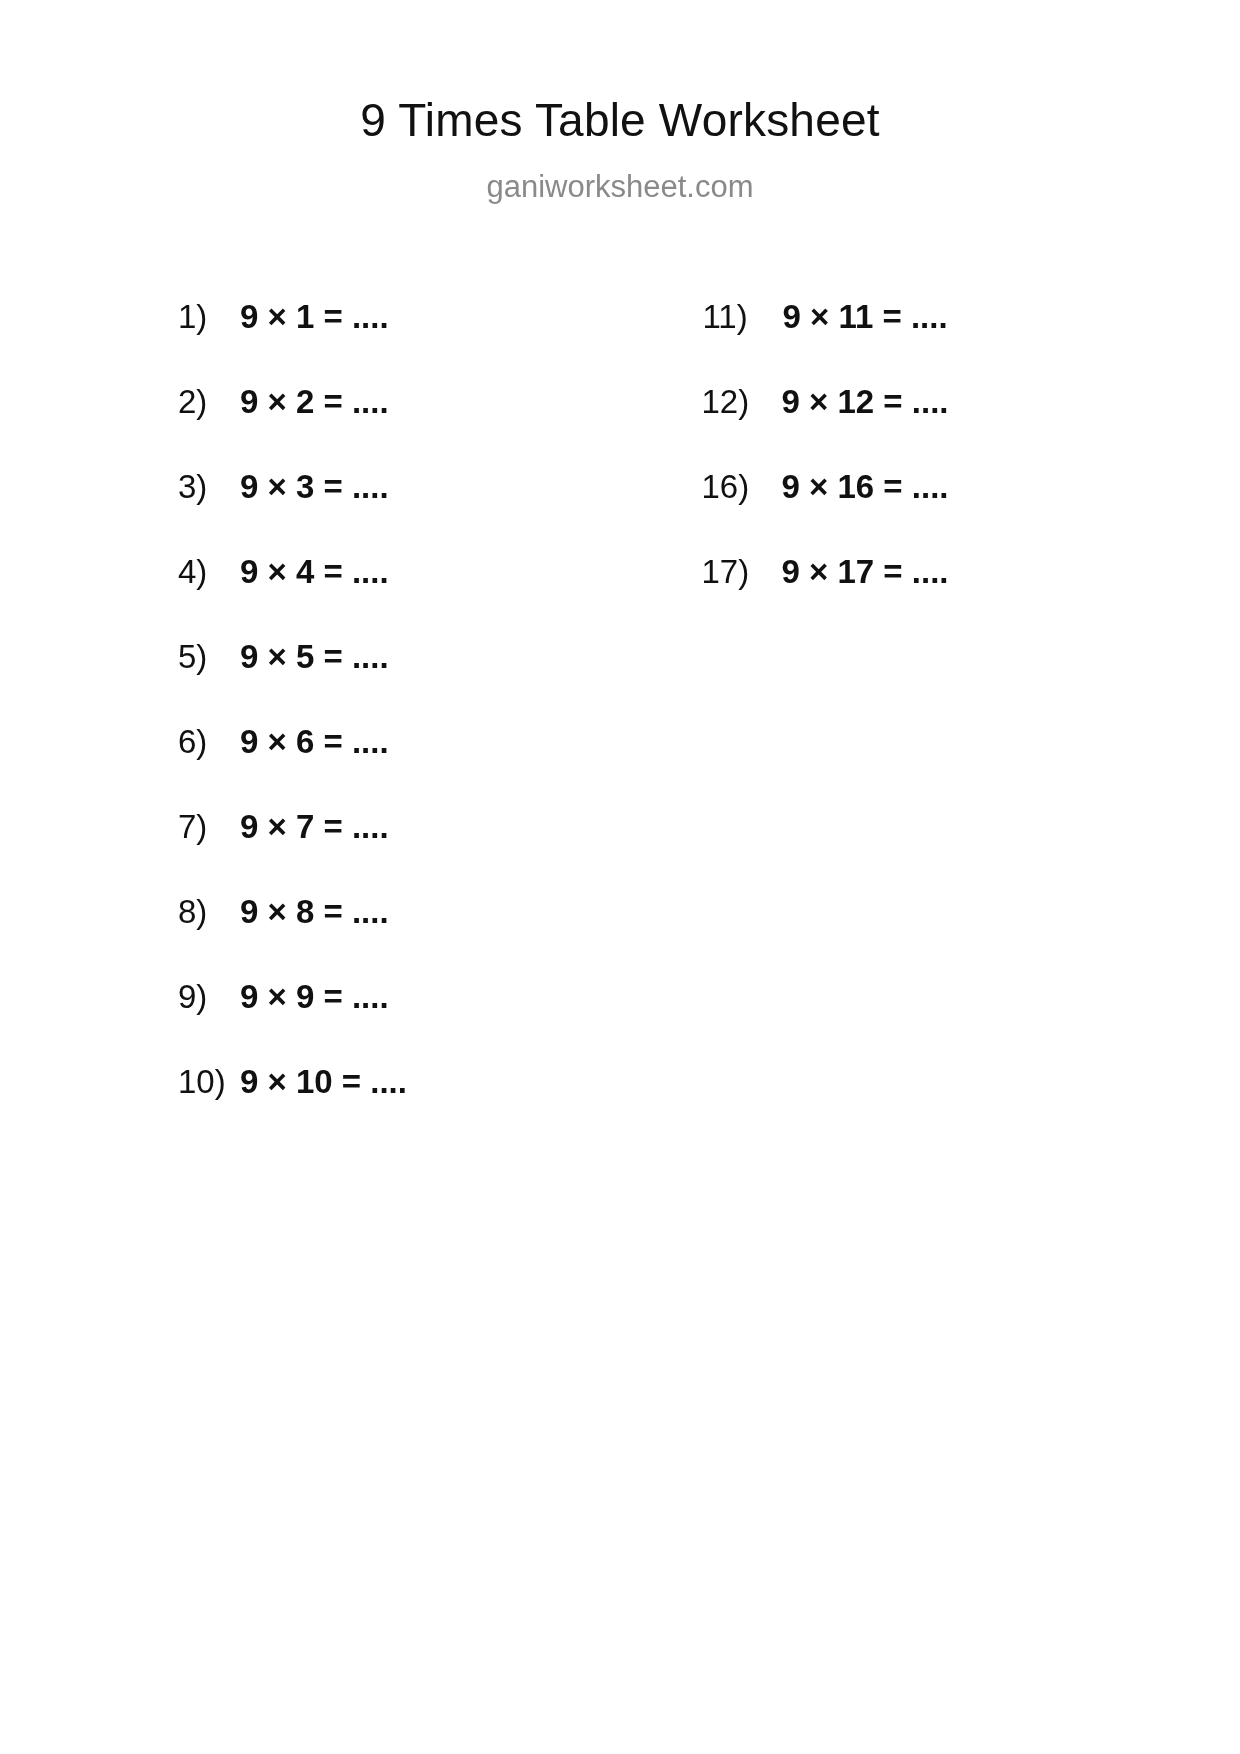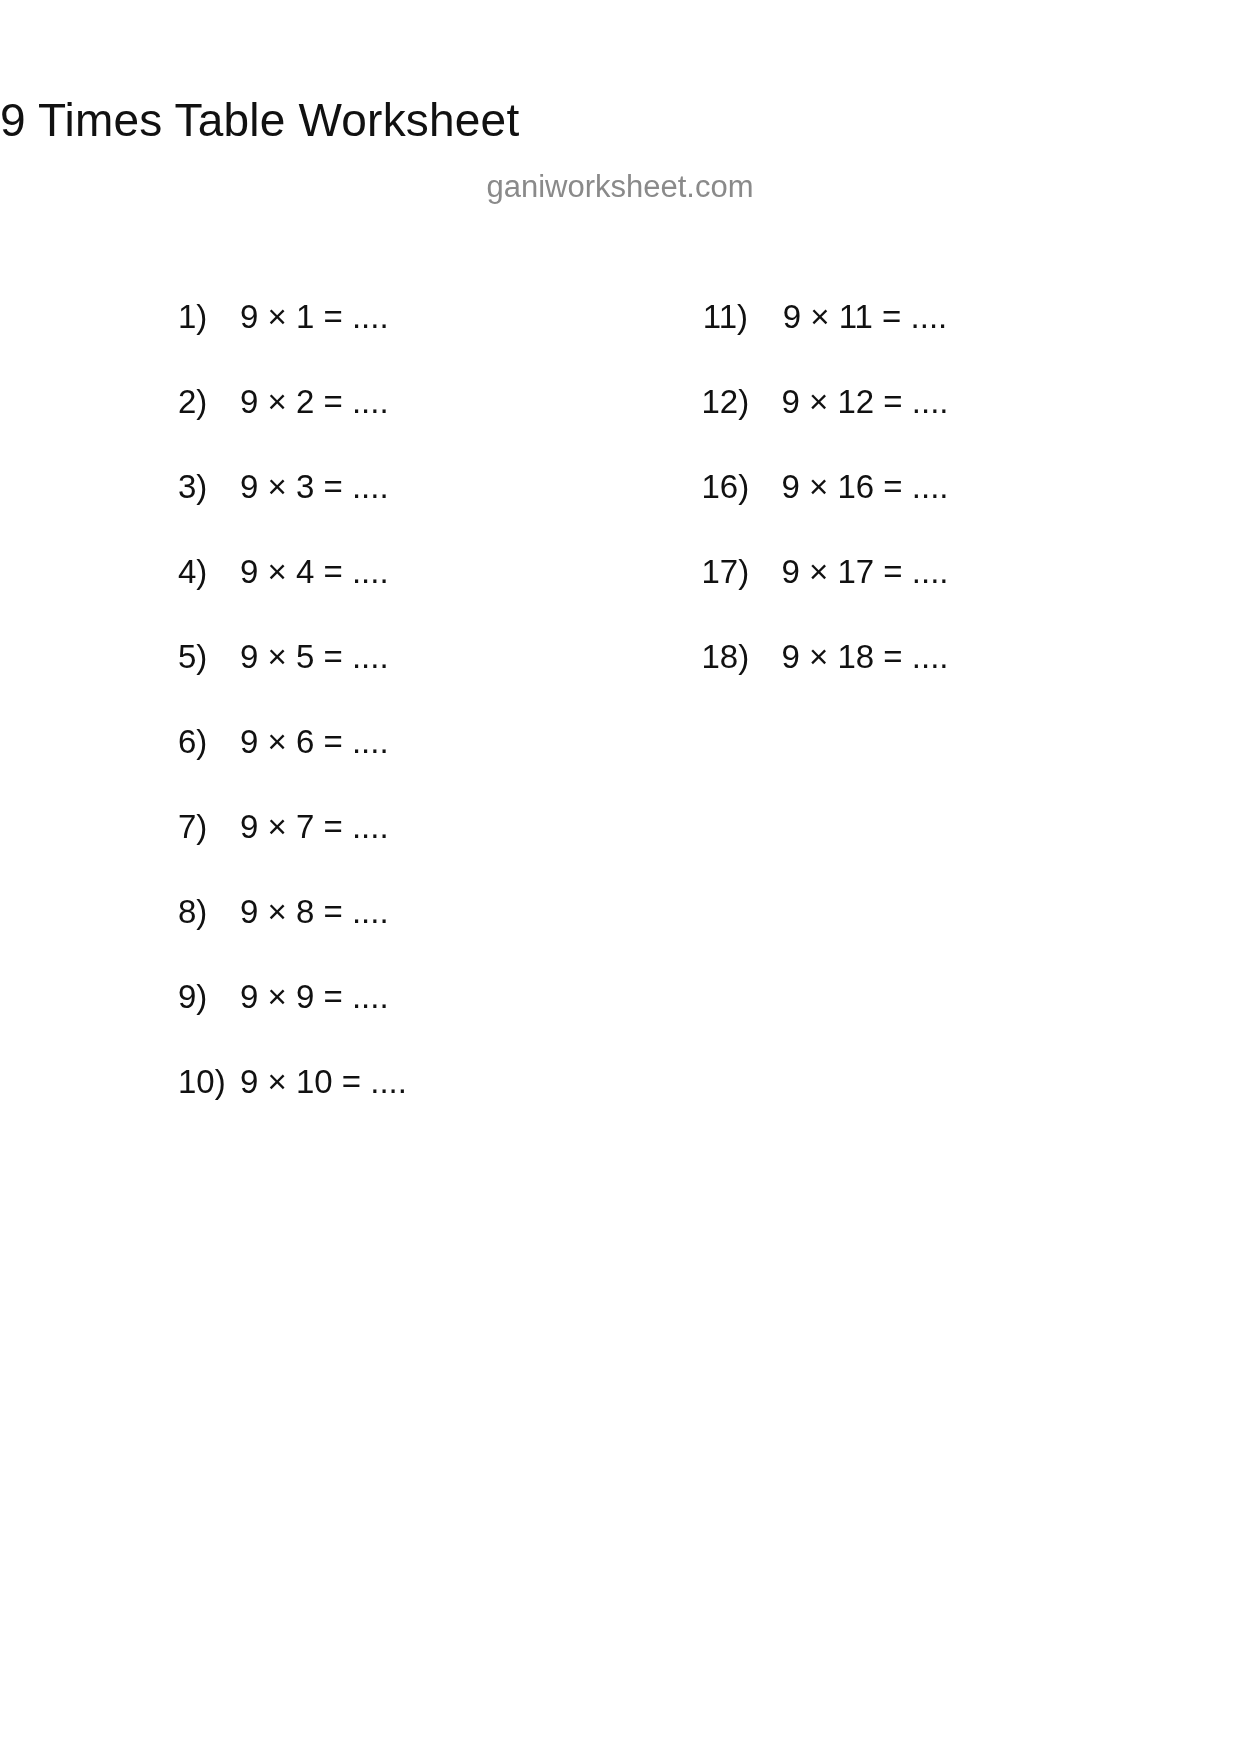--- a/index.html
+++ b/index.html
@@ -15,21 +15,21 @@
     position: relative;
     overflow: hidden;
   }
   .page {
     width: 1240px;
     height: 1754px;
     position: relative;
     box-sizing: border-box;
   }
   .title {
-    text-align: left;
+    text-align: center;
     font-size: 46px;
     font-weight: 400;
     color: #111111;
     margin: 0;
     padding-top: 93px;
     letter-spacing: 0.2px;
   }
   .subtitle {
     text-align: center;
     font-size: 31px;
@@ -75,20 +75,21 @@
     display: inline-block;
     min-width: 54px;
     text-align: left;
   }
   .col-right .p-num {
     min-width: 72px;
   }
   .p-expr {
     display: inline-block;
     padding-left: 8px;
+    font-weight: bold;
   }
 </style>
 </head>
 <body>
 
 <div class="page">
 
   <h1 class="title">9 Times Table Worksheet</h1>
 
   <div class="subtitle">ganiworksheet.com</div>
@@ -148,20 +149,16 @@
         <span class="p-expr">9 × 12 = ....</span>
       </div>
       <div class="problem">
         <span class="p-num">16)</span>
         <span class="p-expr">9 × 16 = ....</span>
       </div>
       <div class="problem">
         <span class="p-num">17)</span>
         <span class="p-expr">9 × 17 = ....</span>
       </div>
-      <div class="problem">
-        <span class="p-num">18)</span>
-        <span class="p-expr">9 × 18 = ....</span>
-      </div>
     </div>
 
   </div>
 </div>
 
 </body></html>

